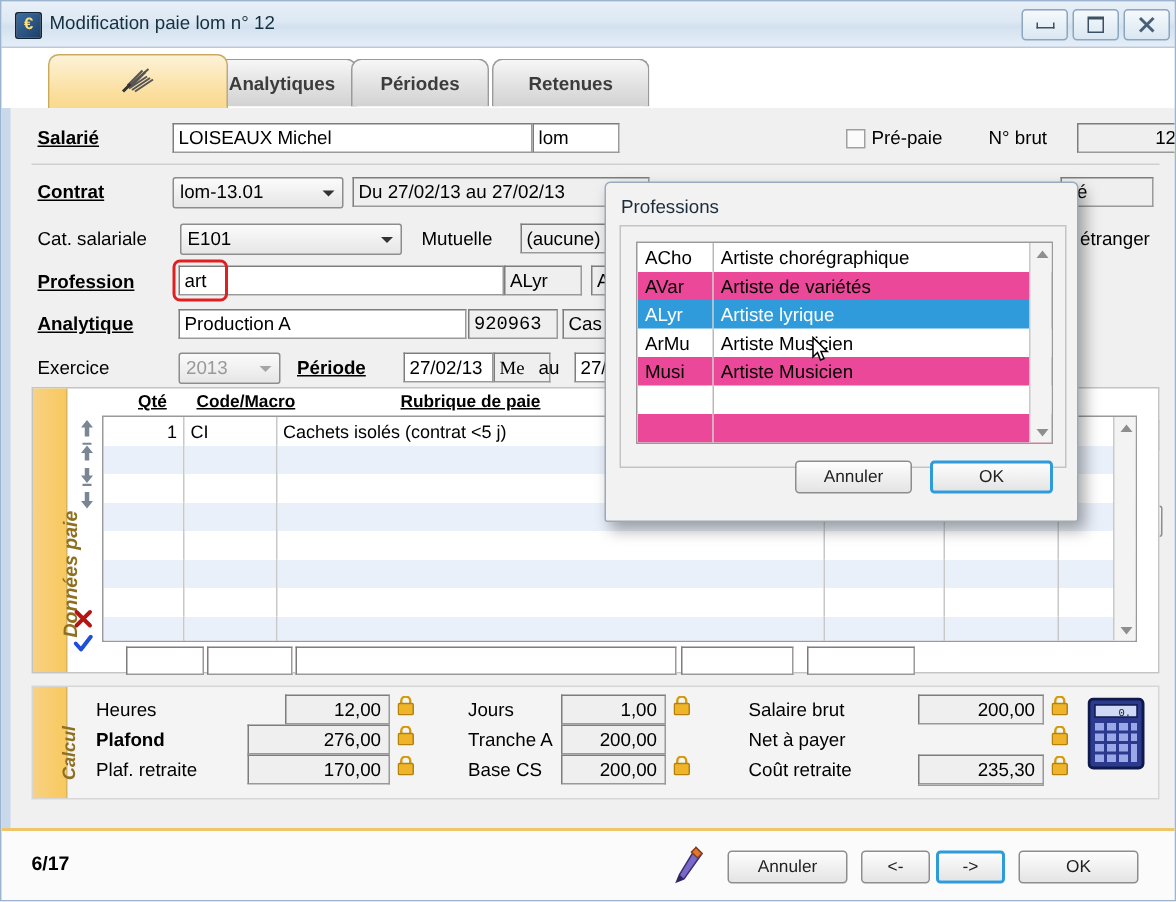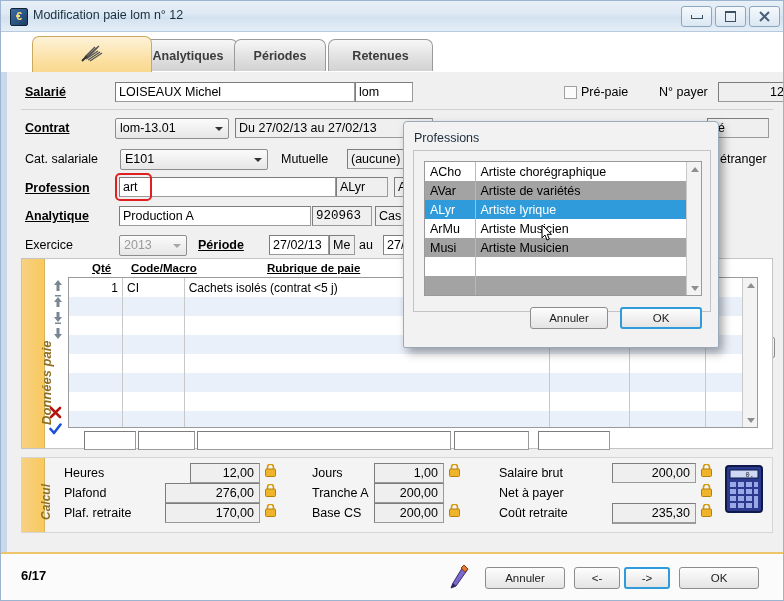--- a/index.html
+++ b/index.html
@@ -258,21 +258,21 @@
   table.dlggrid { border-collapse: collapse; width: 100%; table-layout: fixed; }
   table.dlggrid td {
     font-size: 12.5px;
     padding: 1px 5px;
     height: 17px;
     border-right: 1px solid #b9b9b9;
     white-space: nowrap; overflow: hidden;
   }
   table.dlggrid td.last { border-right: none; }
   table.dlggrid tr.odd td { background: #ffffff; }
-  table.dlggrid tr.even td { background: #a3a3a3; }
+  table.dlggrid tr.even td { background: #ec4899; }
   table.dlggrid tr.sel td { background: #2f9bdb; color: #ffffff; }
 
   .cursor {
     position: absolute; z-index: 30;
     width: 12px; height: 18px;
   }
 </style>
 </head>
 <body>
 
@@ -331,21 +331,21 @@
   </div>
 
   <div class="form">
 
     <div class="lbl link" style="left:18px; top:13px;">Salarié</div>
     <div class="tf" style="left:108px; top:10px; width:240px;">LOISEAUX Michel</div>
     <div class="tf" style="left:348px; top:10px; width:58px;">lom</div>
 
     <div class="chk" style="left:557px; top:14px;"></div>
     <div class="lbl" style="left:574px; top:13px;">Pré-paie</div>
-    <div class="lbl" style="left:652px; top:13px;">N° payer</div>
+    <div class="lbl" style="left:652px; top:13px;">N° brut</div>
     <div class="tf num ro" style="left:711px; top:10px; width:72px;">12</div>
 
     <div class="hr" style="left:14px; top:37px; width:752px;"></div>
 
     <div class="lbl link" style="left:18px; top:49px;">Contrat</div>
     <div class="combo" style="left:108px; top:46px; width:114px;">
       <span>lom-13.01</span>
       <span class="arrow"></span>
     </div>
     <div class="tf ro" style="left:228px; top:46px; width:198px;">Du 27/02/13 au 27/02/13</div>
@@ -371,21 +371,21 @@
     <div class="tf ro" style="left:305px; top:134px; width:60px;font-family:Liberation Mono, monospace;">920963</div>
     <div class="tf ro" style="left:368px; top:134px; width:58px;">Cas Gé</div>
 
     <div class="lbl" style="left:18px; top:166px;">Exercice</div>
     <div class="combo disabled" style="left:112px; top:163px; width:68px;">
       <span>2013</span>
       <span class="arrow"></span>
     </div>
     <div class="lbl link" style="left:191px; top:166px;">Période</div>
     <div class="tf" style="left:262px; top:163px; width:60px;">27/02/13</div>
-    <div class="tf ro" style="left:322px; top:163px; width:26px;">Me</div>
+    <div class="tf ro" style="left:322px; top:163px; width:38px;font-family:Liberation Serif, serif;">Me</div>
     <div class="lbl" style="left:352px; top:166px;">au</div>
     <div class="tf" style="left:376px; top:163px; width:52px;">27/02/</div>
 
     <div class="combo" style="left:712px; top:233px; width:46px;">
       <span class="arrow"></span>
     </div>
     <div class="combo" style="left:712px; top:265px; width:56px;">
       <span class="arrow"></span>
     </div>
     <div class="tf ro" style="left:718px; top:208px; width:48px;"></div>
@@ -538,21 +538,21 @@
 
       <div class="lbl" style="left:42px; top:8px;">Heures</div>
       <div class="tf num ro" style="left:168px; top:5px; width:70px;">12,00</div>
       <div class="lock" style="left:243px; top:6px;">
         <svg width="11" height="13" viewBox="0 0 11 13">
             <path d="M2.5 5V3.3a3 3 0 016 0V5" stroke="#d39a10" stroke-width="1.6" fill="none"></path>
             <rect x="0.5" y="5" width="10" height="7.5" rx="1" fill="#f0b42a" stroke="#b5830c"></rect>
           </svg>
       </div>
 
-      <div class="lbl" style="left:42px; top:28px;">Plafond</div>
+      <div class="lbl" style="left:42px; top:28px;font-weight:bold;">Plafond</div>
       <div class="tf num ro" style="left:143px; top:25px; width:95px;">276,00</div>
       <div class="lock" style="left:243px; top:26px;">
         <svg width="11" height="13" viewBox="0 0 11 13">
             <path d="M2.5 5V3.3a3 3 0 016 0V5" stroke="#d39a10" stroke-width="1.6" fill="none"></path>
             <rect x="0.5" y="5" width="10" height="7.5" rx="1" fill="#f0b42a" stroke="#b5830c"></rect>
           </svg>
       </div>
 
       <div class="lbl" style="left:42px; top:48px;">Plaf. retraite</div>
       <div class="tf num ro" style="left:143px; top:45px; width:95px;">170,00</div>

